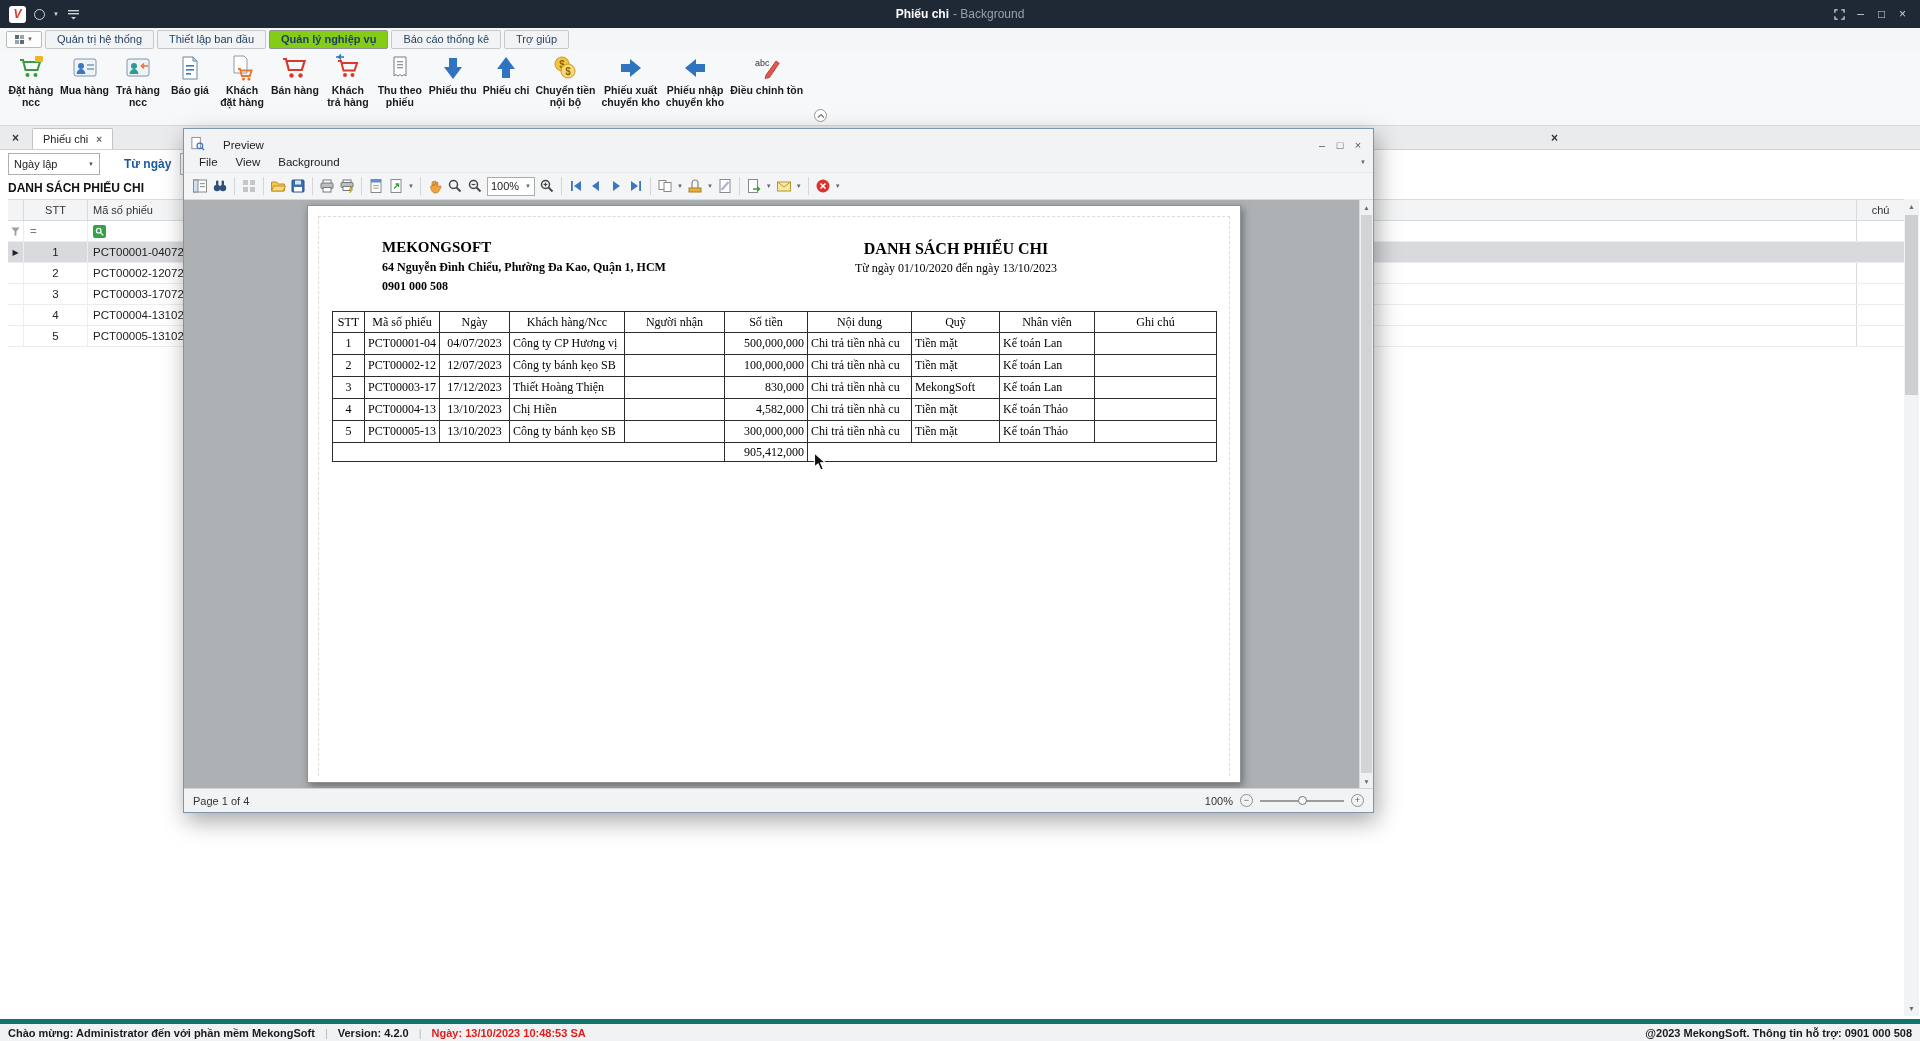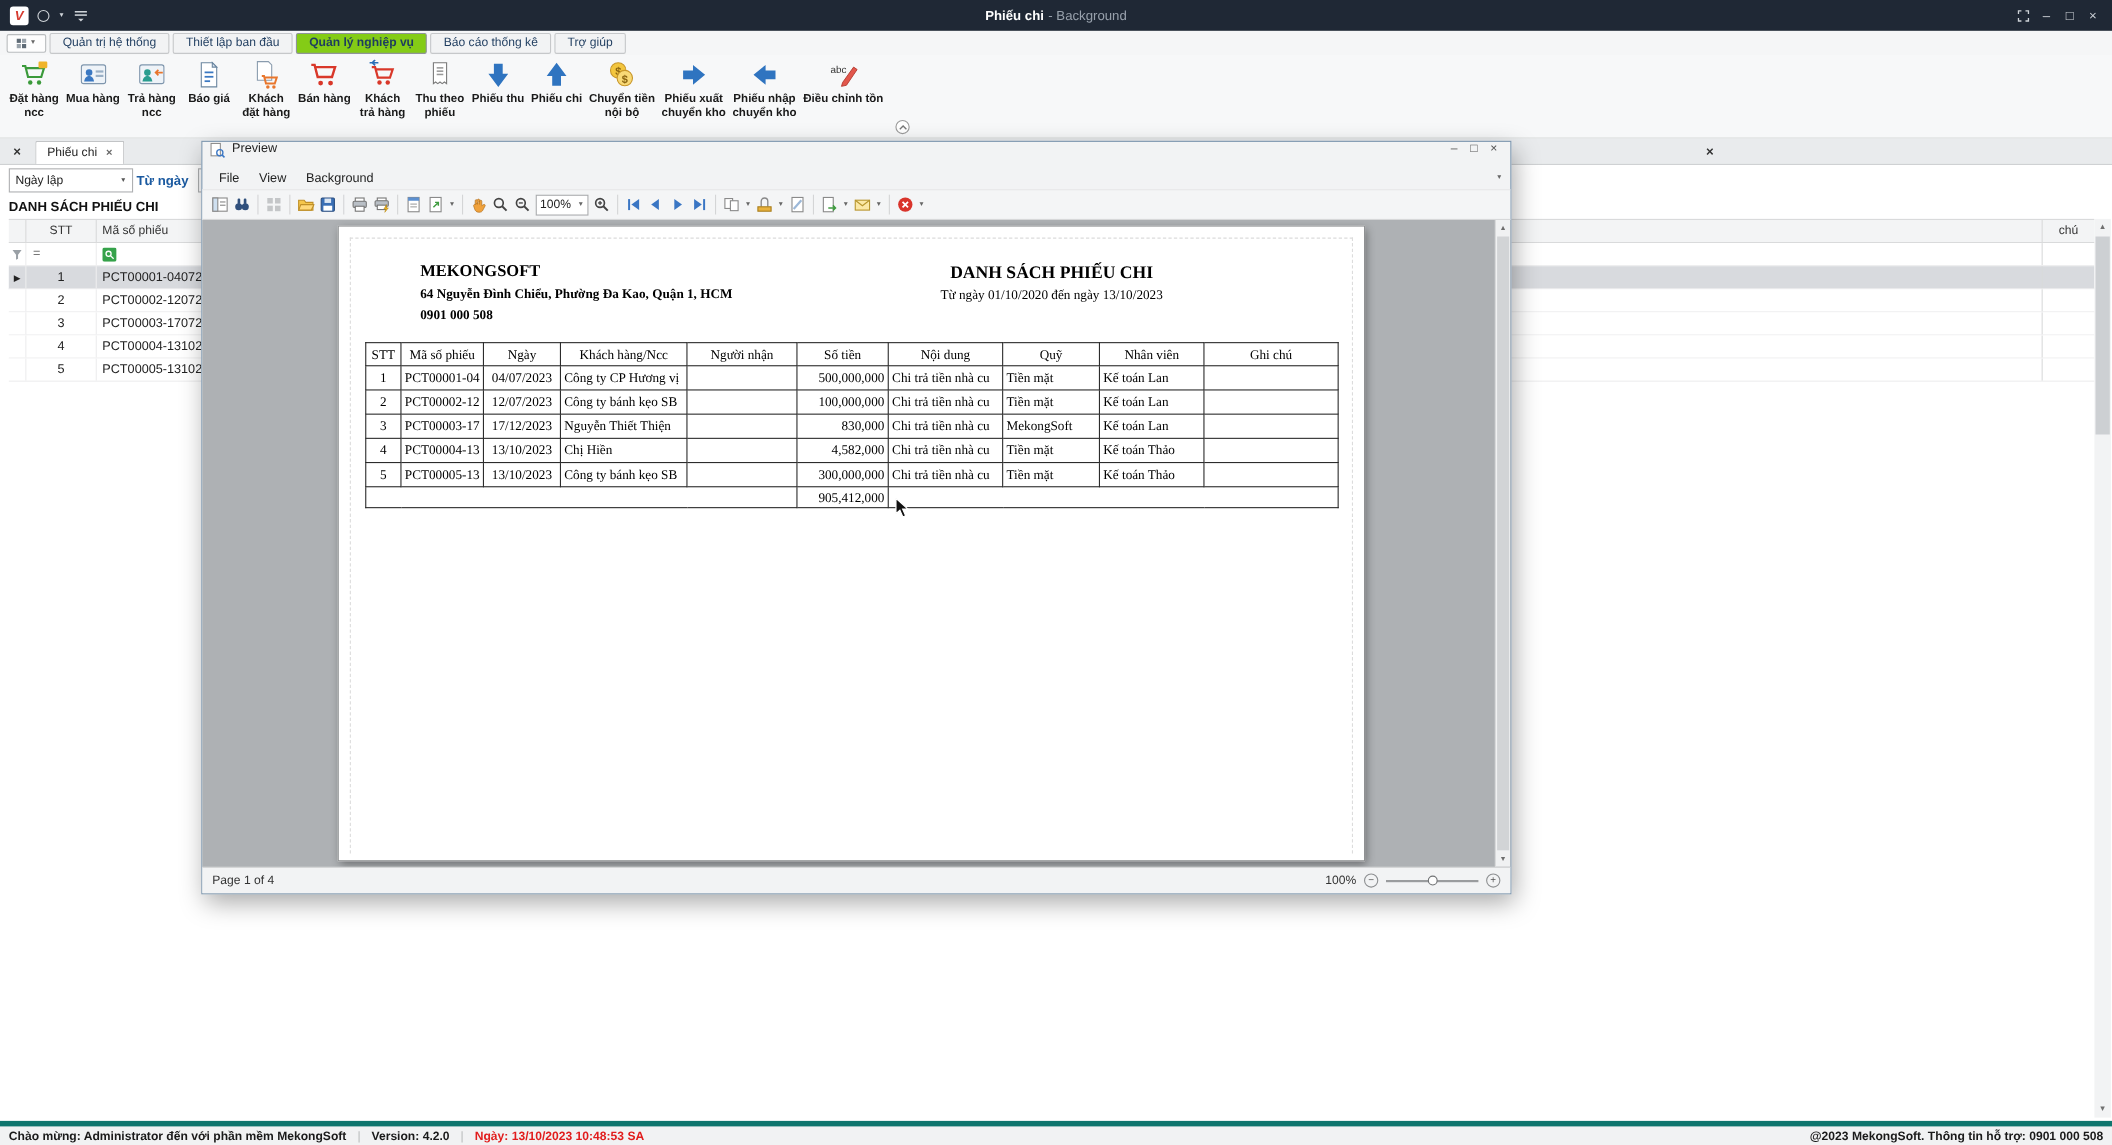--- a/index.html
+++ b/index.html
@@ -35,21 +35,21 @@
 
 
 .docbar{position:absolute;left:0;top:126px;width:100%;height:24px;background:#e9ebed;border-bottom:1px solid #cfd1d3}
 .doc-close-left{position:absolute;left:12px;top:5px;font-size:12px;color:#333;font-weight:bold}
 .doc-tab{position:absolute;left:32px;bottom:0;height:21px;background:#fff;border:1px solid #c2c4c6;border-bottom:none;border-radius:2px 2px 0 0;display:flex;align-items:center;gap:8px;padding:0 10px;font-size:11px;color:#222}
 .doc-tab .x{color:#666;font-size:10px;font-weight:bold}
 .doc-close-right{position:absolute;left:1551px;top:5px;font-size:12px;color:#333;font-weight:bold}
 
 
 .workspace{position:absolute;left:0;top:150px;width:100%;bottom:22px;background:#fff}
-.filter-combo{position:absolute;left:8px;top:3px;width:113px;height:22px;border:1px solid #aeb0b2;background:#fff;font-size:11px;display:flex;align-items:center;justify-content:space-between;padding:0 5px}
+.filter-combo{position:absolute;left:8px;top:3px;width:92px;height:22px;border:1px solid #aeb0b2;background:#fff;font-size:11px;display:flex;align-items:center;justify-content:space-between;padding:0 5px}
 .from-label{position:absolute;left:124px;top:7px;font-size:12px;font-weight:bold;color:#1b5aa0}
 .from-input{position:absolute;left:180px;top:3px;width:120px;height:22px;border:1px solid #aeb0b2;font-size:11px;padding:0 4px;font-family:"Liberation Sans",sans-serif}
 .section-title{position:absolute;left:8px;top:31px;font-size:12px;font-weight:bold;color:#111}
 .grid{position:absolute;left:8px;top:49px;right:16px}
 .grow{display:flex;height:21px;border-bottom:1px solid #ededee;background:#fff;align-items:stretch;font-size:11.5px}
 .grow.header{height:22px;background:#f3f4f5;border-top:1px solid #d9dadb;border-bottom:1px solid #d9dadb;color:#333;font-size:11px}
 .grow.selected{background:#d8dade}
 .c-ind{width:16px;display:flex;align-items:center;justify-content:center;border-right:1px solid #ededee}
 .grow.header .c-ind,.grow.header .c-stt{border-right:1px solid #d9dadb}
 .c-stt{width:64px;border-right:1px solid #ededee;display:flex;align-items:center;justify-content:center}
@@ -64,21 +64,21 @@
 
 
 .statusbar{position:absolute;left:0;bottom:0;width:100%;height:22px;background:#f1f2f3;border-top:5px solid #0f766e;display:flex;align-items:center;padding:0 8px;font-size:11px;gap:10px;z-index:20}
 .sb-sep{color:#b9babc}
 .sb-welcome,.sb-version,.sb-right{font-weight:bold;color:#1a1a1a}
 .sb-date{font-weight:bold;color:#e11d1d}
 .sb-right{margin-left:auto}
 
 
 .dialog{position:absolute;left:183px;top:128px;width:1191px;height:685px;background:#f2f3f4;border:1px solid #7d96ae;box-shadow:3px 8px 22px rgba(0,0,0,.35);display:flex;flex-direction:column;z-index:10}
-.pv-titlebar{height:22px;display:flex;align-items:flex-start;padding:0 6px;font-size:11.5px;color:#222;gap:6px}
+.pv-titlebar{height:22px;display:flex;align-items:flex-end;padding:0 6px;font-size:11.5px;color:#222;gap:18px}
 .pv-controls{margin-left:auto;display:flex}
 .pv-controls span{width:18px;text-align:center;color:#555;font-size:11px}
 .pv-menubar{height:21px;display:flex;align-items:center;font-size:11.5px;color:#222;padding-left:6px}
 .pv-menu{padding:2px 9px}
 .pv-menu-overflow{margin-left:auto;padding-right:7px;color:#666;font-size:6px}
 .pv-toolbar{height:28px;background:#f4f5f6;border-top:1px solid #e6e7e8;border-bottom:1px solid #d7d8d9;display:flex;align-items:center;padding:0 6px}
 .tbtn{height:22px;display:flex;align-items:center;justify-content:center;padding:0 2px}
 .tsep{width:1px;height:18px;background:#d4d5d6;margin:0 4px}
 .tcaret{font-size:6px;color:#666;padding:0 2px}
 .tcombo{width:48px;height:19px;border:1px solid #a9abad;background:#fff;display:flex;align-items:center;justify-content:space-between;font-size:11px;padding:0 3px;margin:0 2px;color:#222}
@@ -660,21 +660,21 @@
           <td class="num">100,000,000</td>
           <td>Chi trả tiền nhà cu</td>
           <td>Tiền mặt</td>
           <td>Kế toán Lan</td>
           <td></td>
         </tr>
         <tr>
           <td class="ctr">3</td>
           <td>PCT00003-17</td>
           <td class="ctr">17/12/2023</td>
-          <td>Nguyễn Thiết Thiện</td>
+          <td>Thiết Hoàng Thiện</td>
           <td></td>
           <td class="num">830,000</td>
           <td>Chi trả tiền nhà cu</td>
           <td>MekongSoft</td>
           <td>Kế toán Lan</td>
           <td></td>
         </tr>
         <tr>
           <td class="ctr">4</td>
           <td>PCT00004-13</td>

